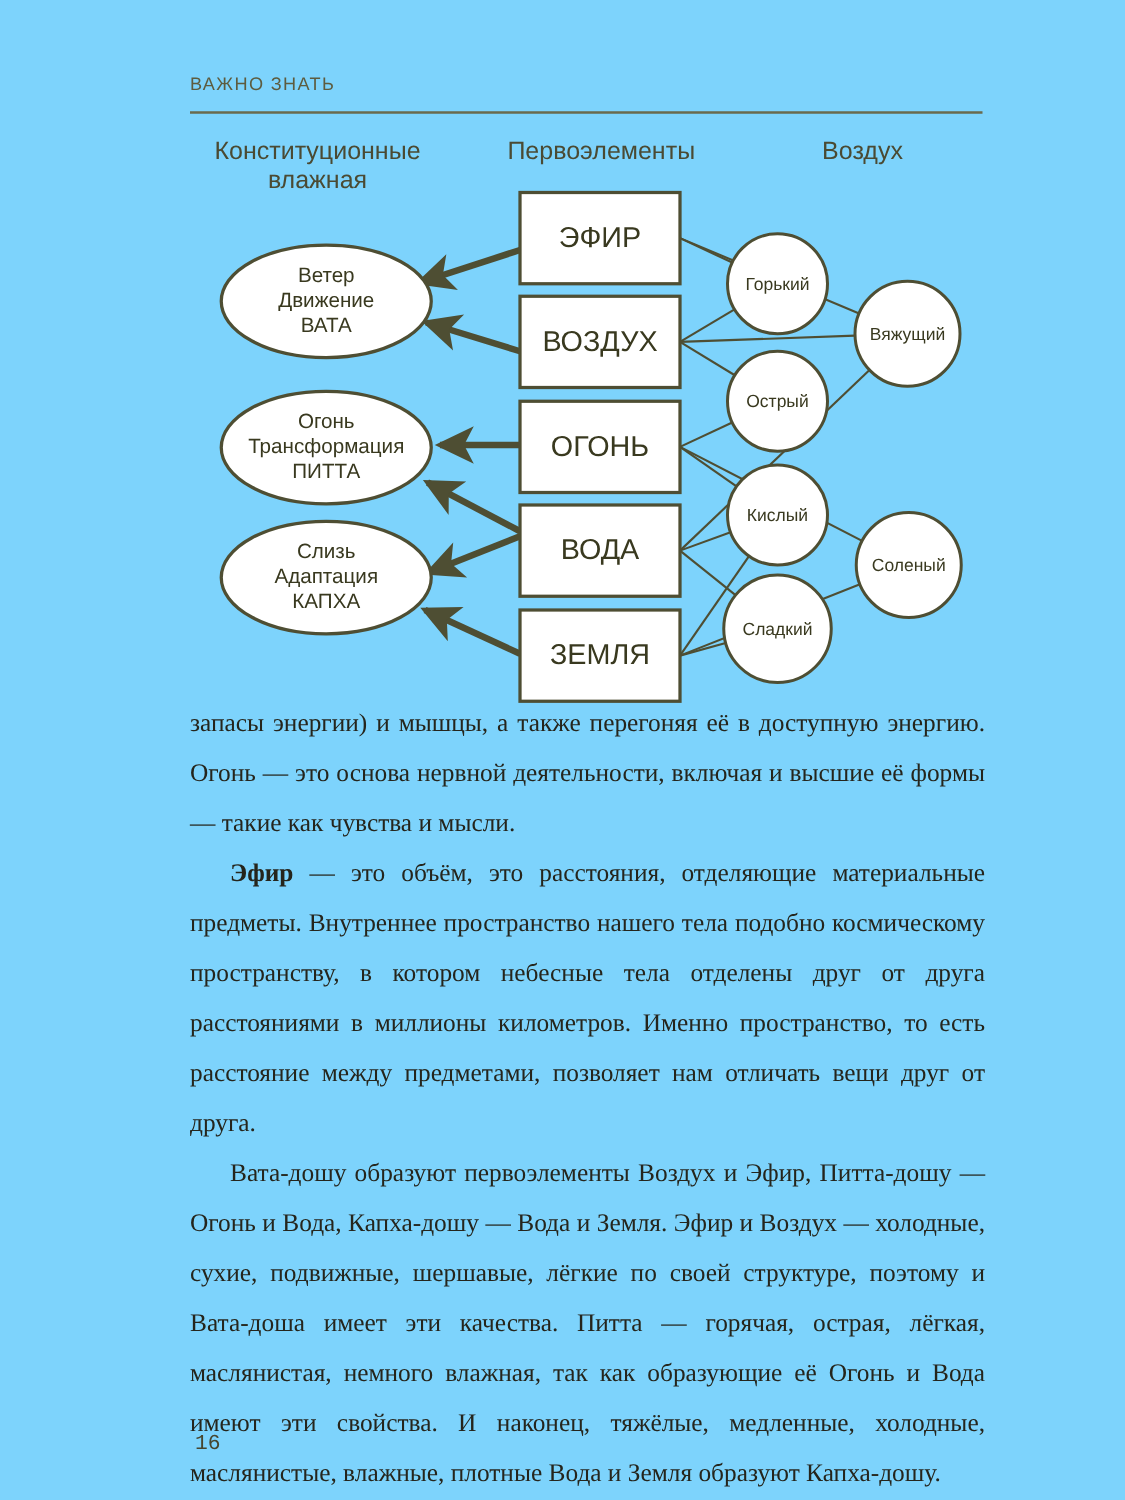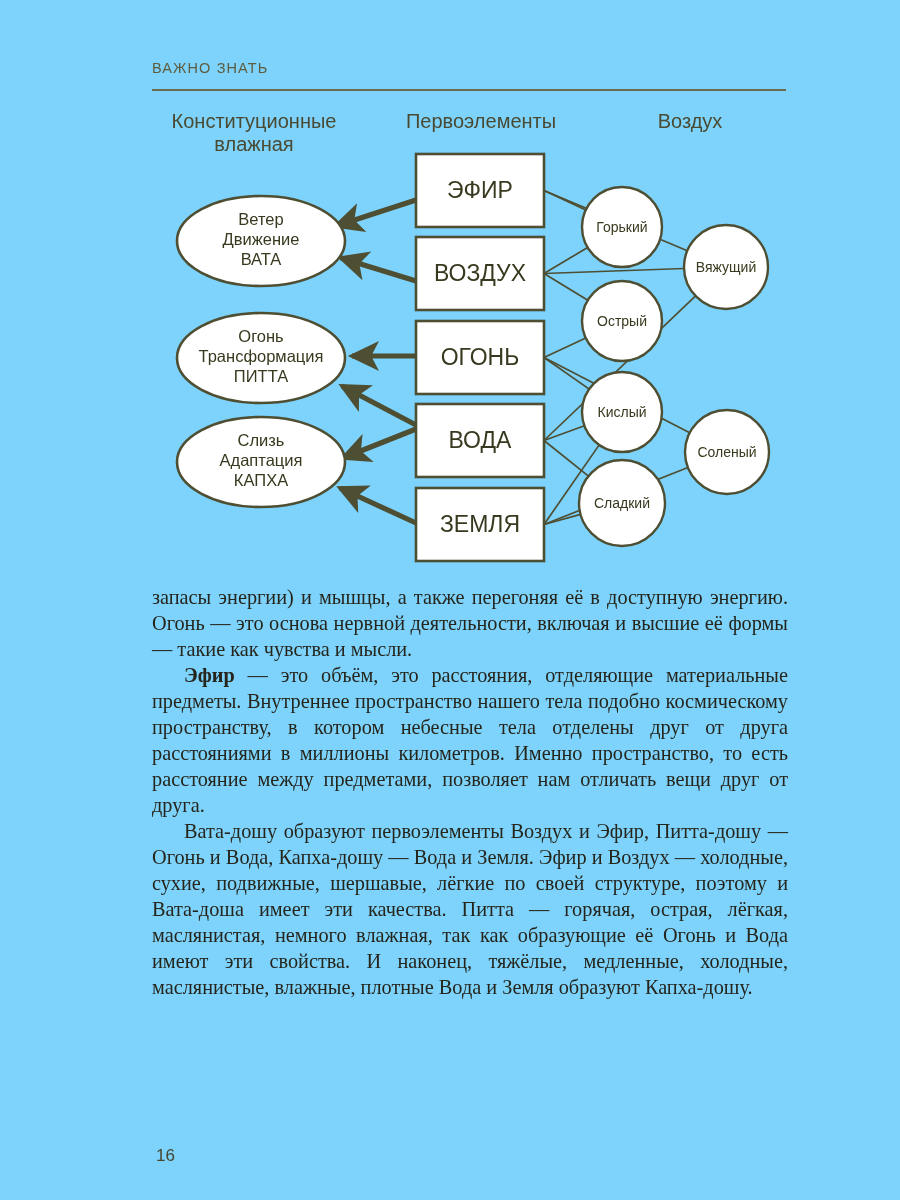--- a/index.html
+++ b/index.html
@@ -90,44 +90,44 @@
     dominant-baseline: middle;
   }
   .lbl-box    { font-size: 23px; }
   .lbl-ell    { font-size: 16.5px; }
   .lbl-taste  { font-size: 14px; }
 
   
   .body-copy {
     position: absolute;
     left: 152px;
-    top: 584px;
+    top: 559px;
     width: 636px;
     font-size: 20.3px;
-    line-height: 26px;
+    line-height: 40px;
     text-align: justify;
     color: #25251c;
   }
   .body-copy p {
     margin: 0;
     text-indent: 0;
   }
   .body-copy p.indent {
     text-indent: 32px;
   }
   .body-copy b {
     font-weight: bold;
   }
 
   
   .folio {
     position: absolute;
     left: 156px;
     top: 1146px;
-    font-family: Liberation Sans, sans-serif;
+    font-family: Liberation Mono, monospace;
     font-size: 17px;
     color: #46462f;
   }
 </style>
 </head>
 <body>
 
 <div class="page">
 
   <div class="running-head">ВАЖНО ЗНАТЬ</div>

